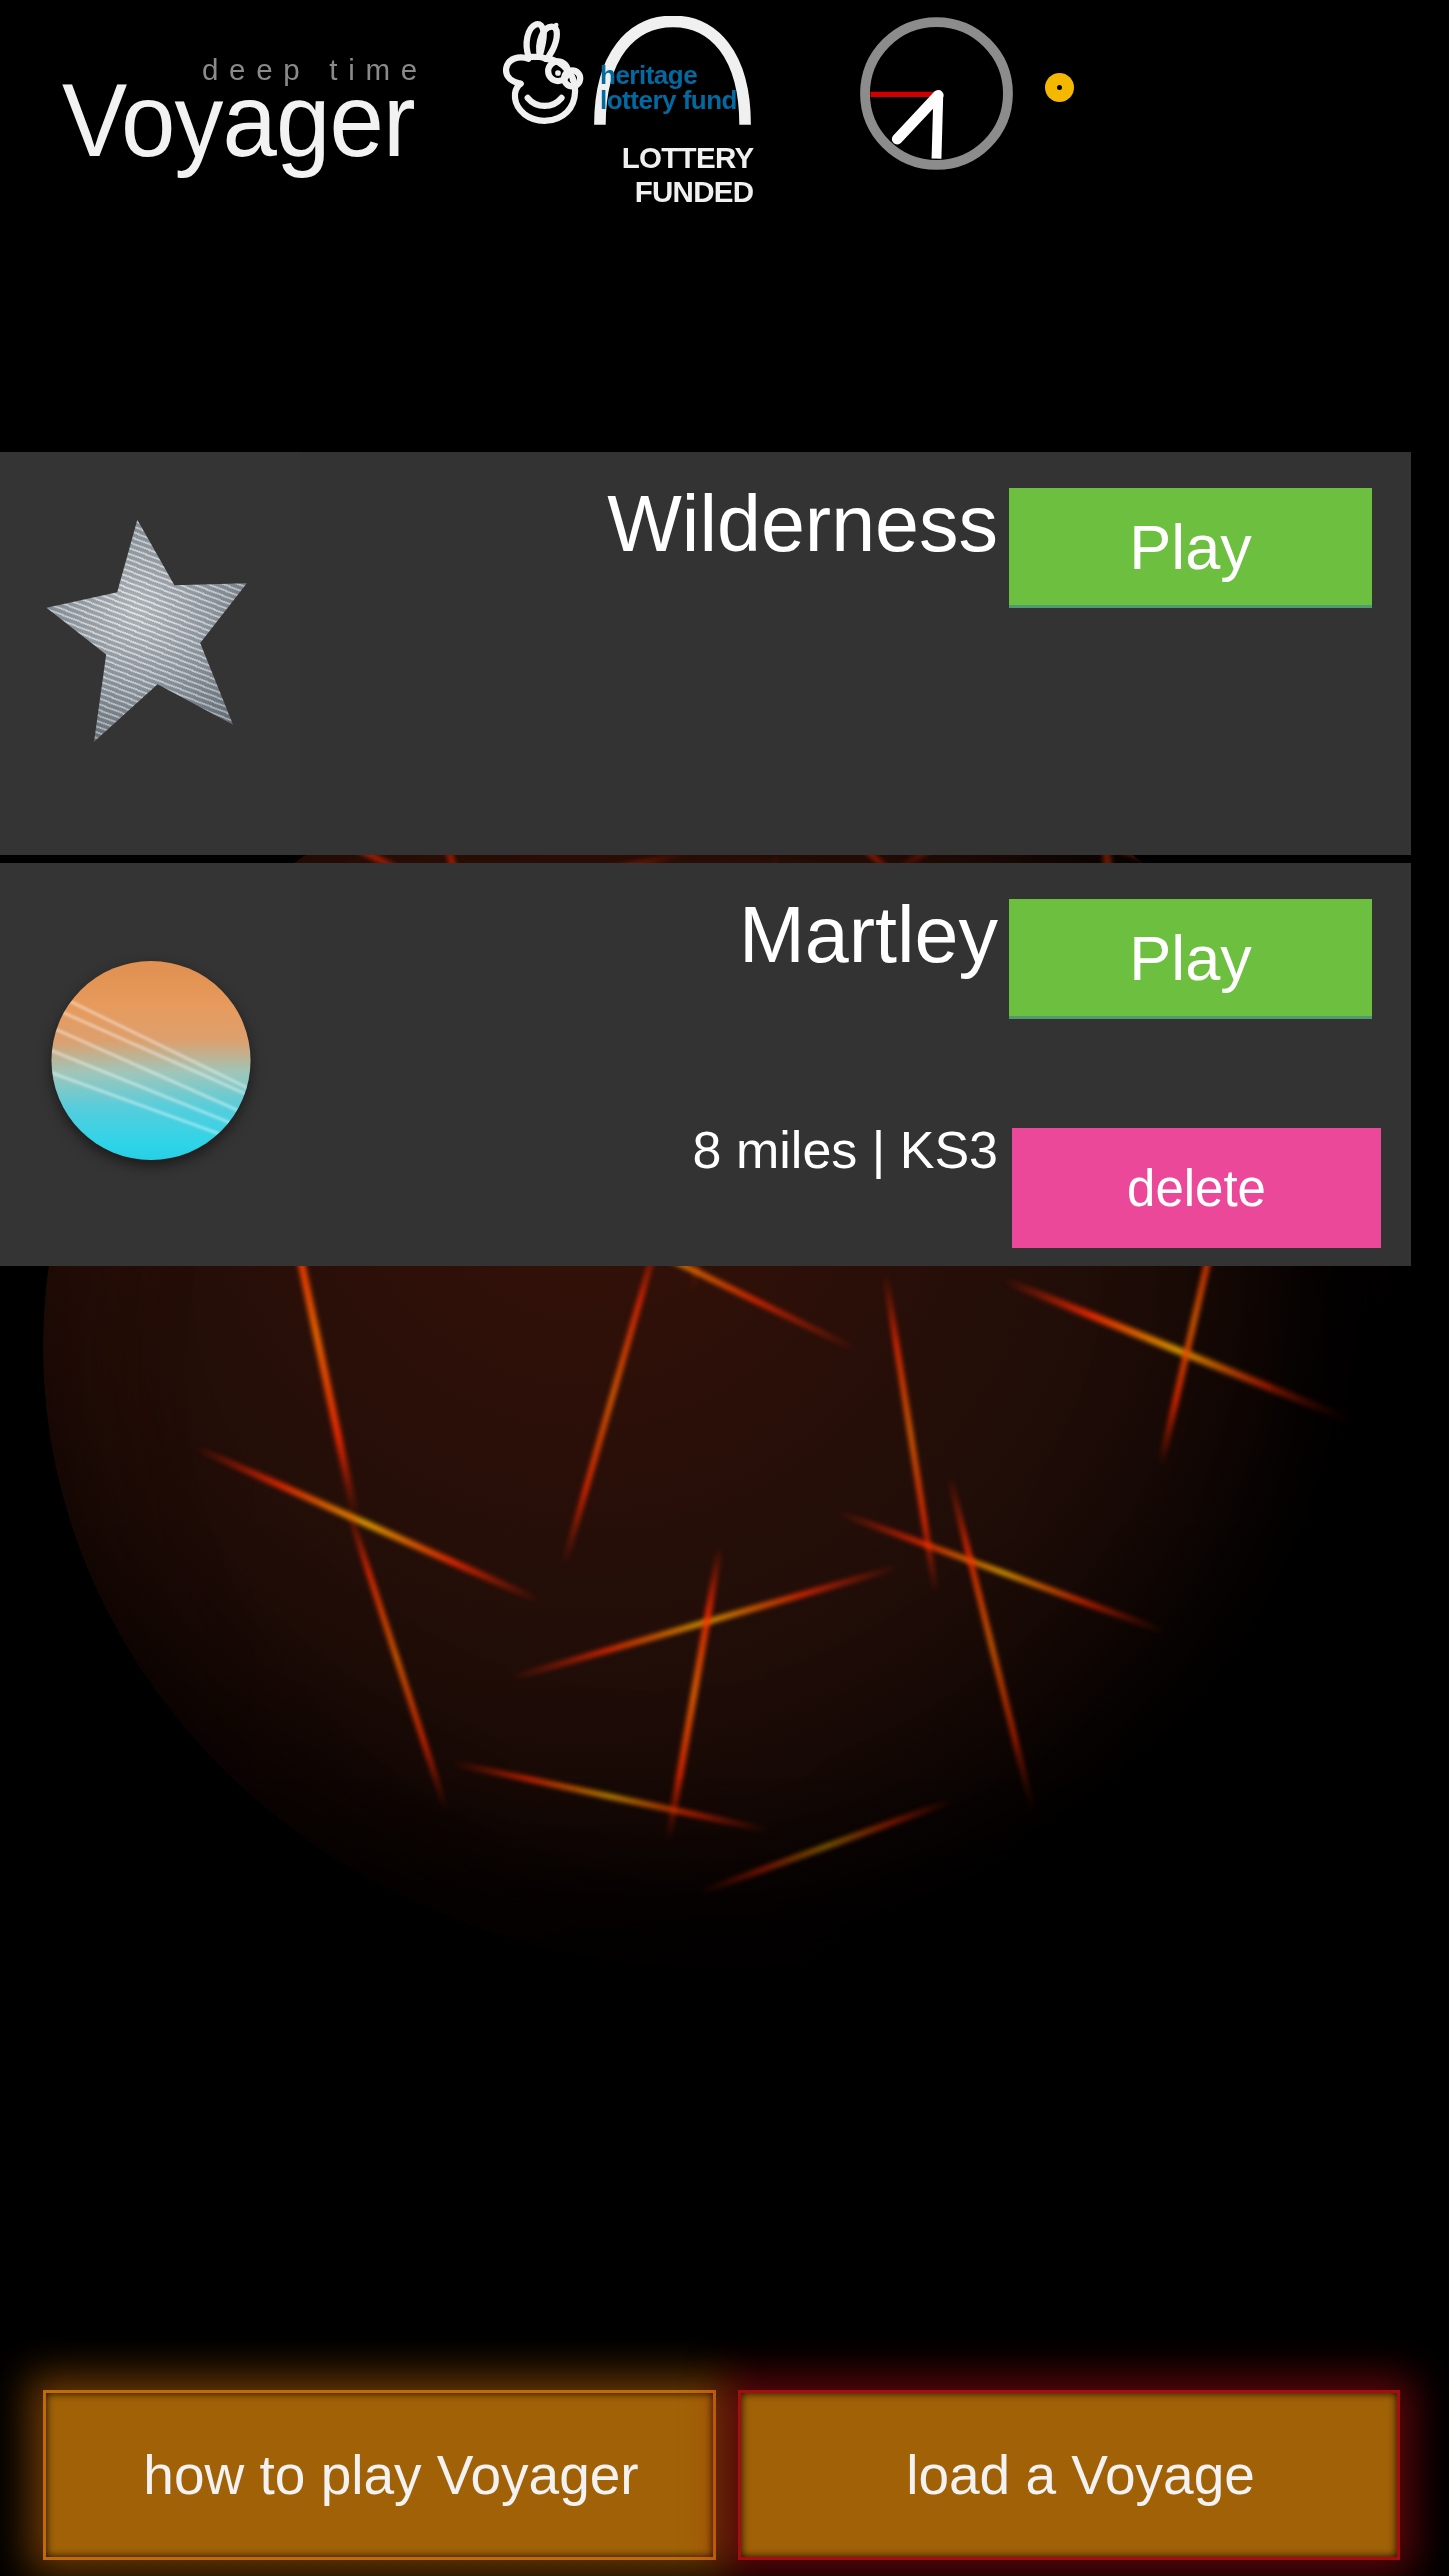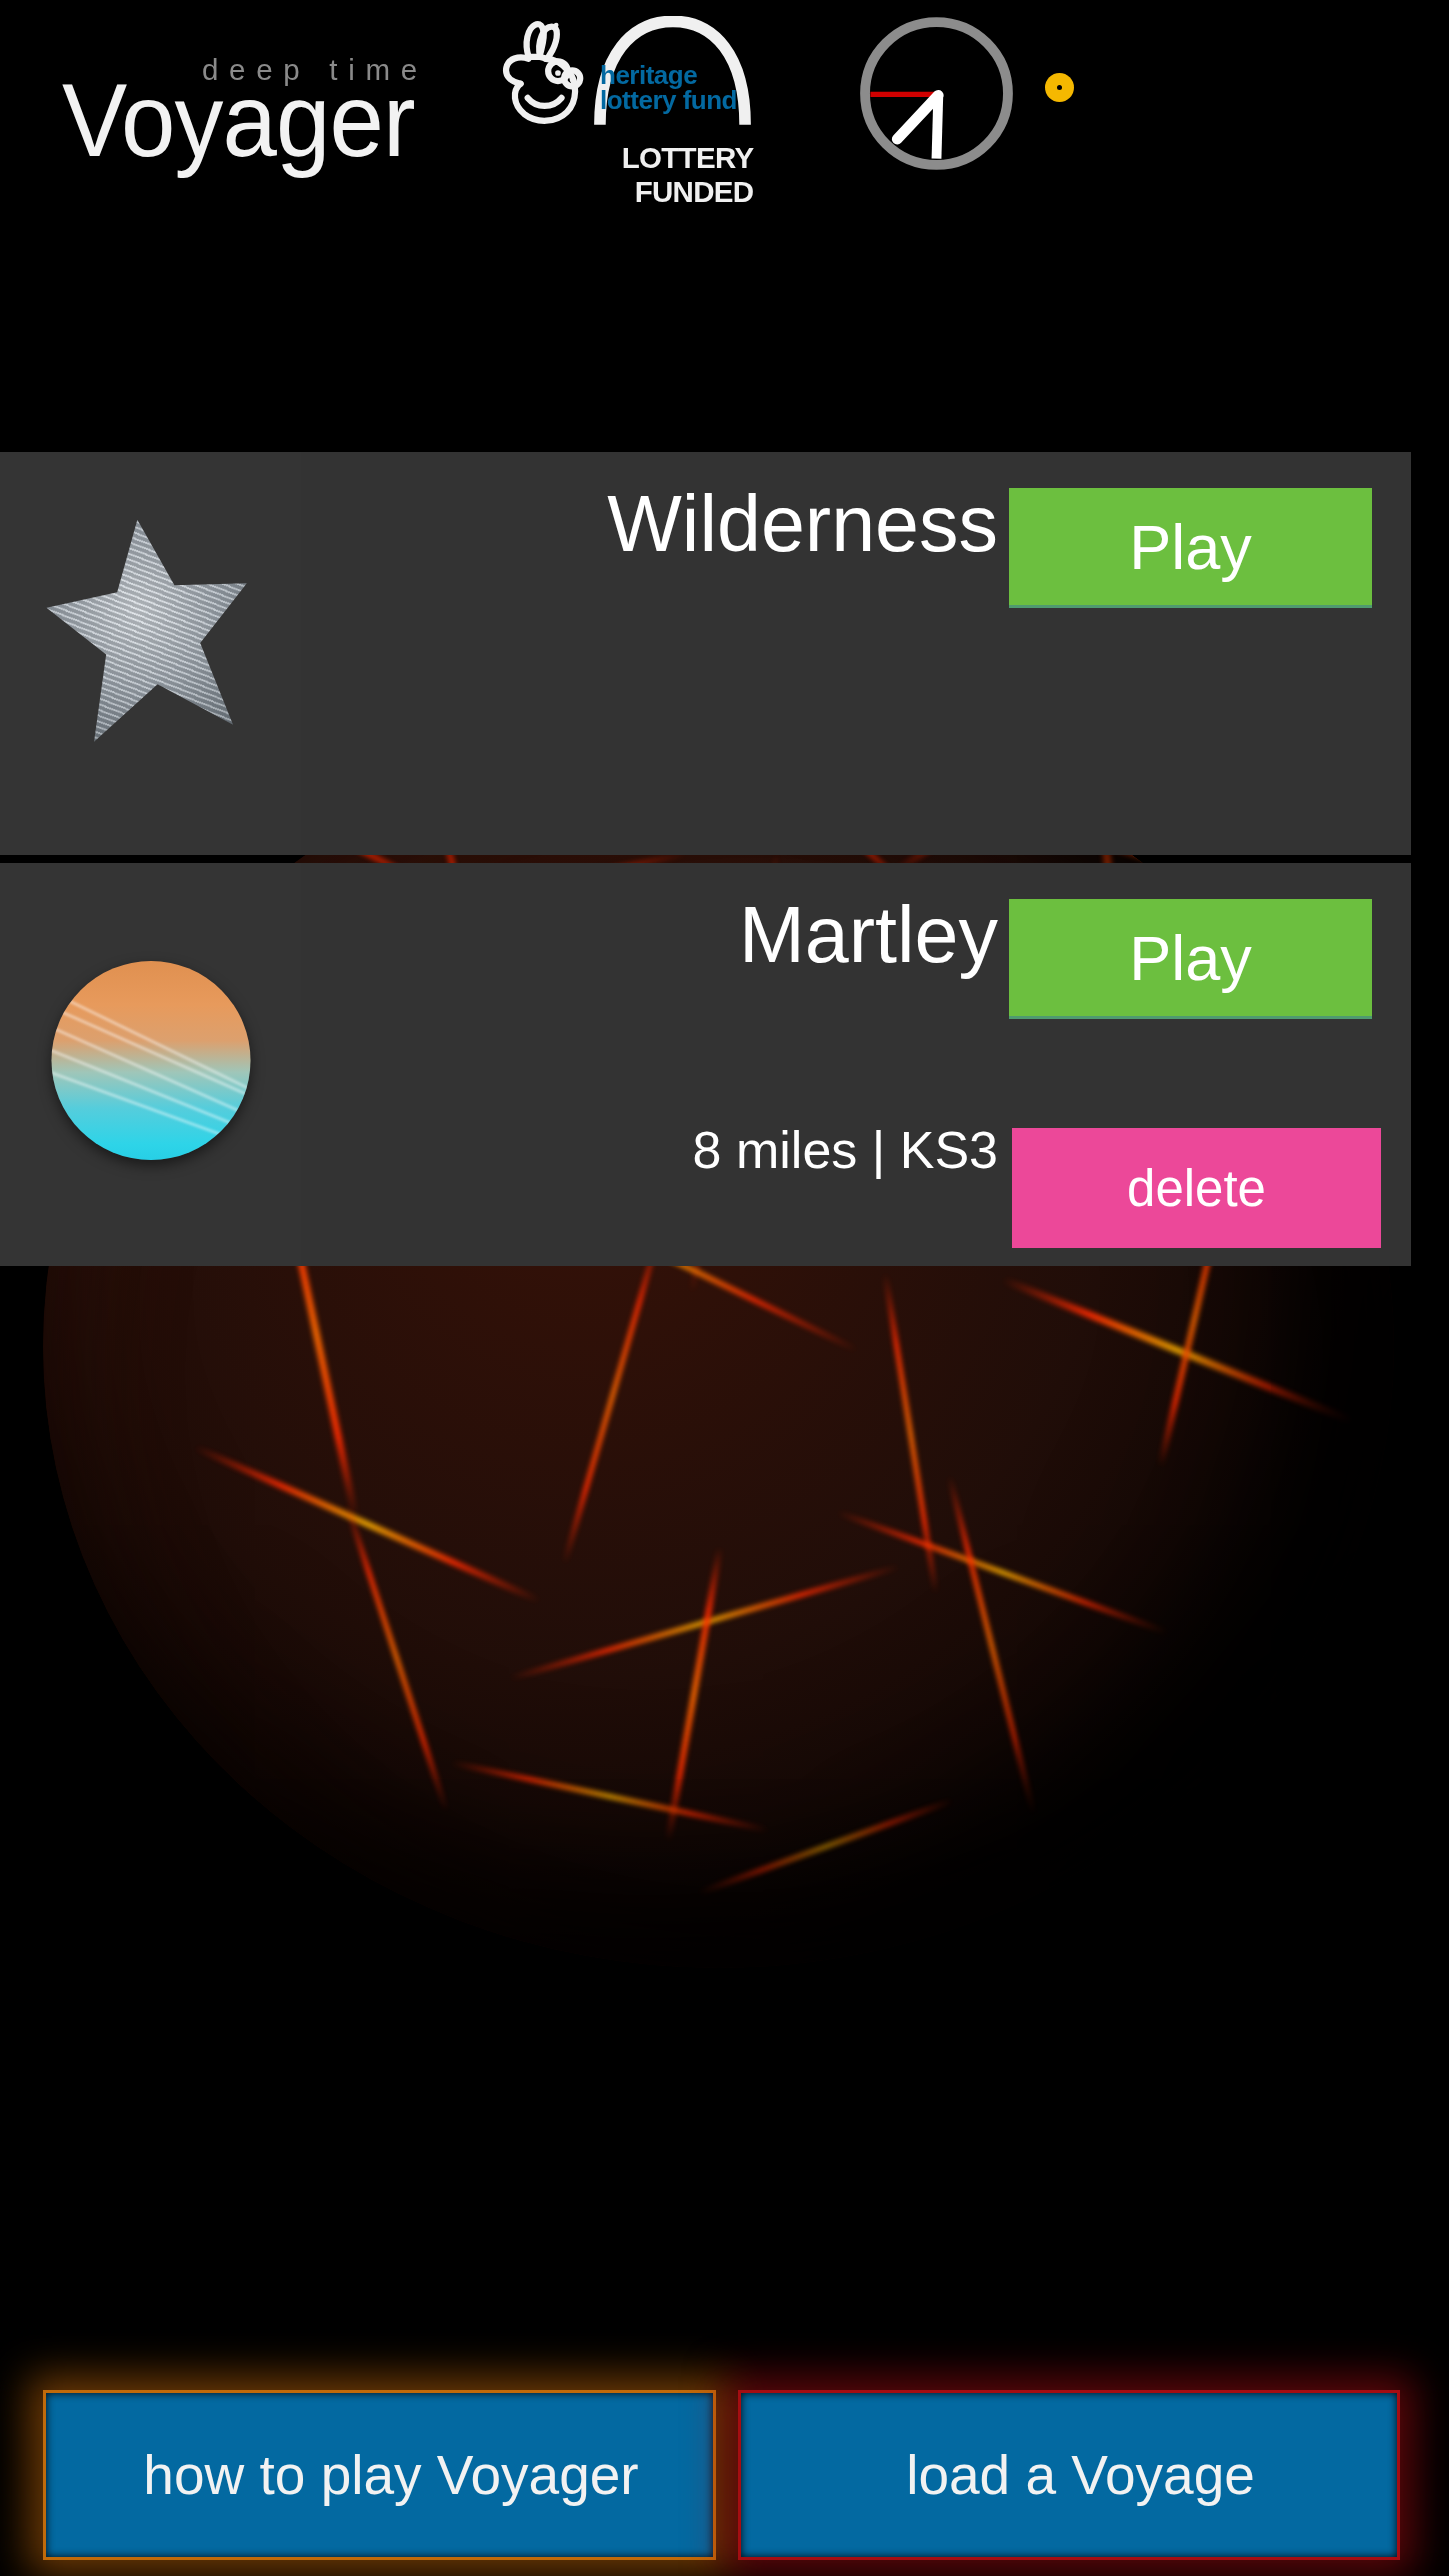--- a/index.html
+++ b/index.html
@@ -156,21 +156,21 @@
     filter:blur(0.9px);
     transform-origin:left center;
   }
 
   
   #bottom-bar {
     position:absolute; left:0; top:2390px; width:1449px; height:186px; z-index:30;
   }
   .glow-btn {
     position:absolute; top:0; height:170px;
-    background:#0369a1;
+    background:#a16207;
     display:flex; align-items:center; justify-content:center;
     font-size:55px; font-weight:300; color:#f2f2f2;
     cursor:pointer;
     padding-left:23px;
   }
   #btn-howto {
     left:43px; width:673px;
     border:3.6px solid #c06a0a;
     box-shadow:0 0 38px 14.3px rgba(200,105,10,0.55), inset 0 0 9px rgba(0,0,0,0.9);
   }

